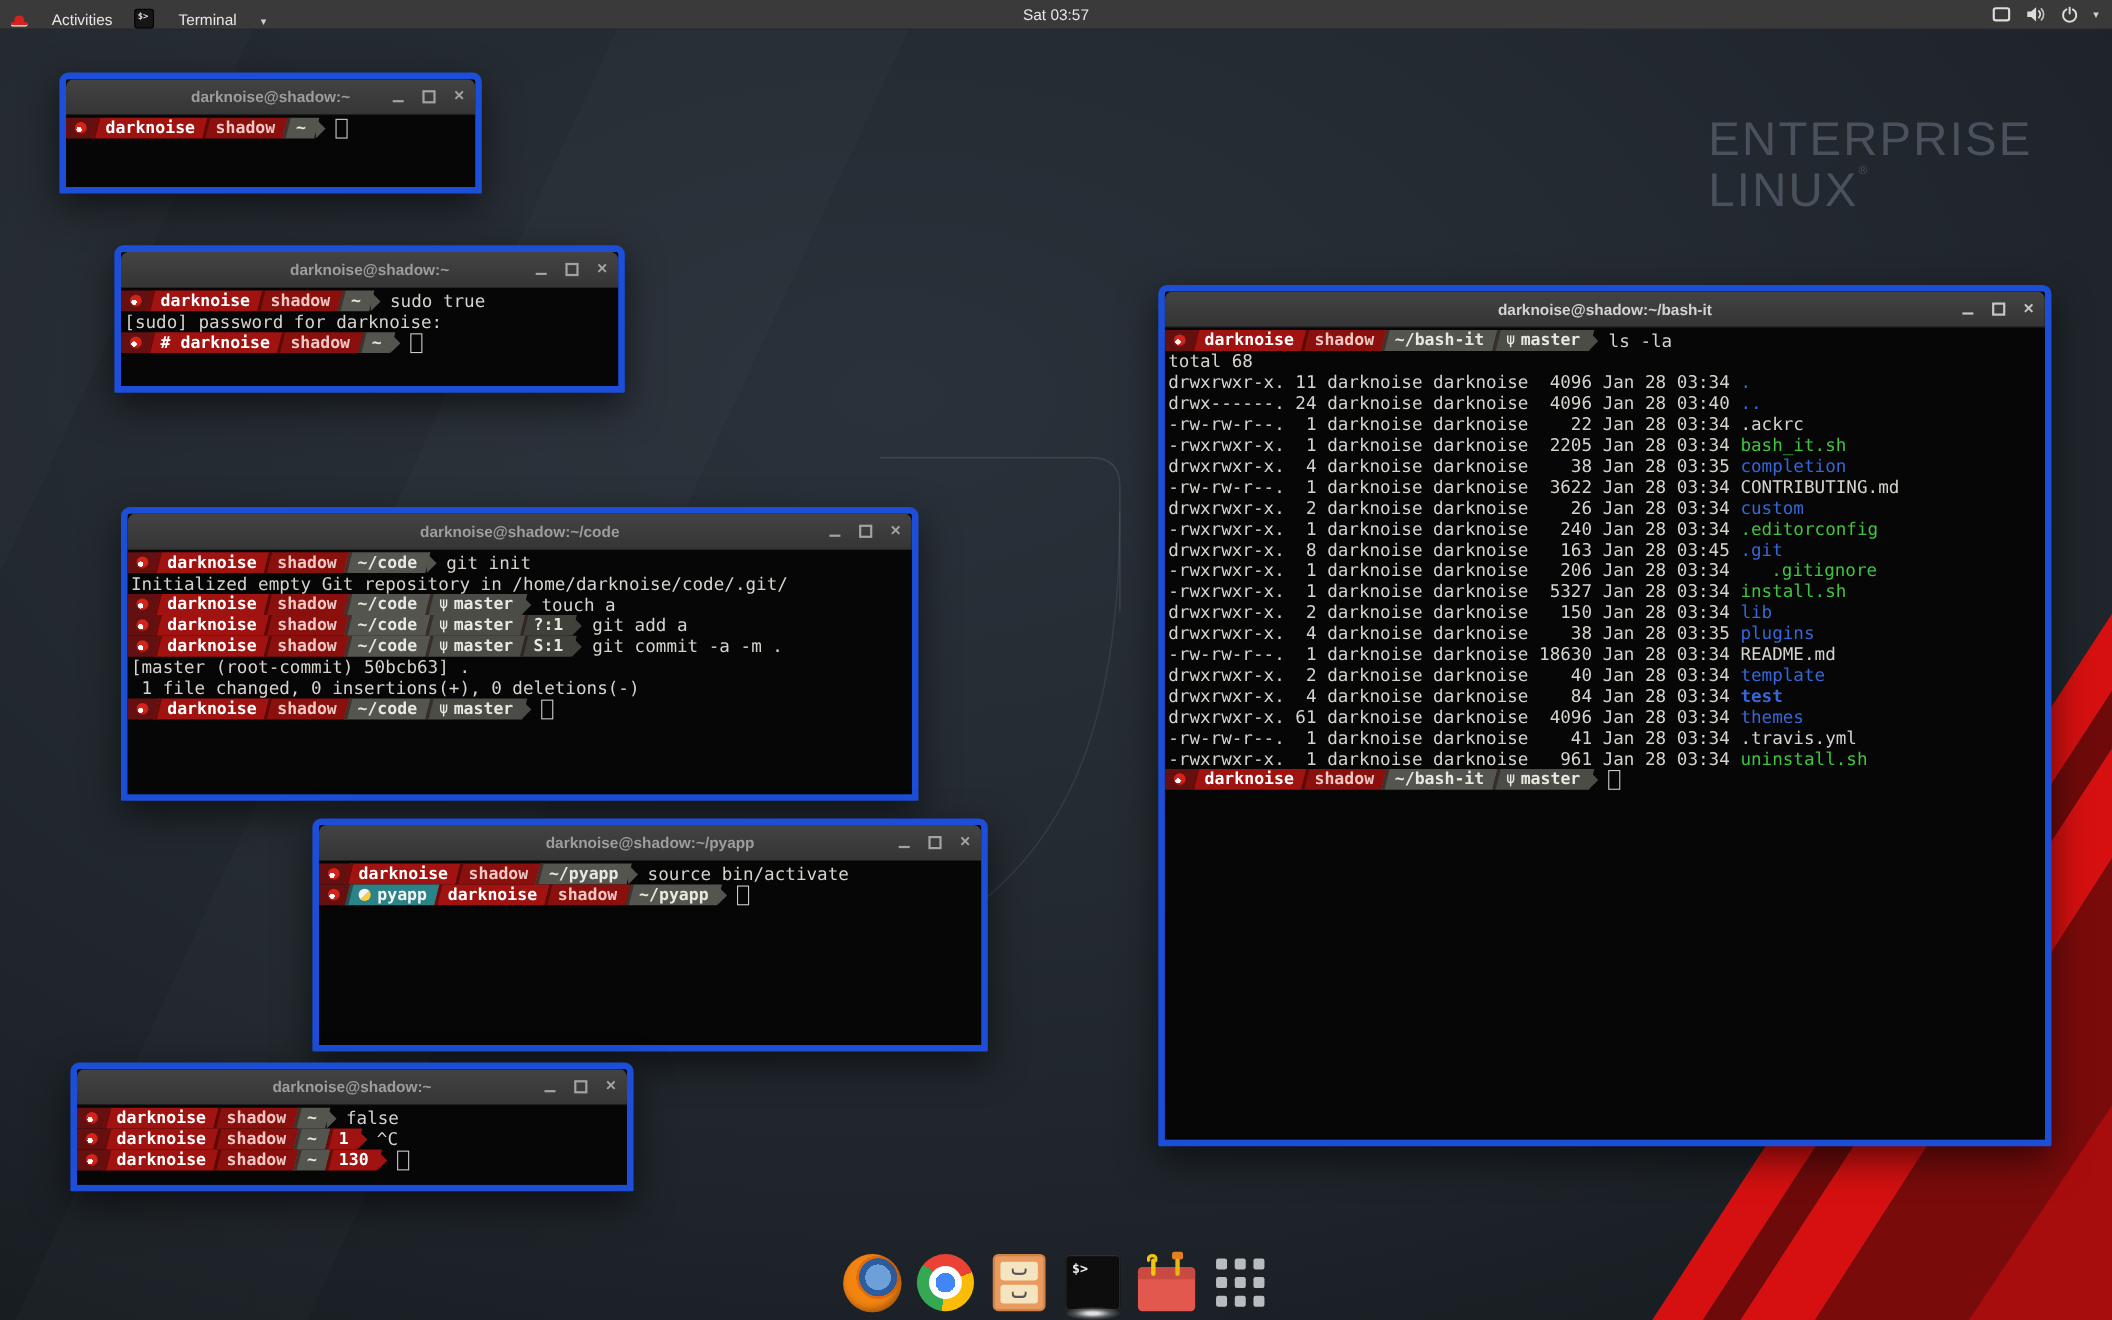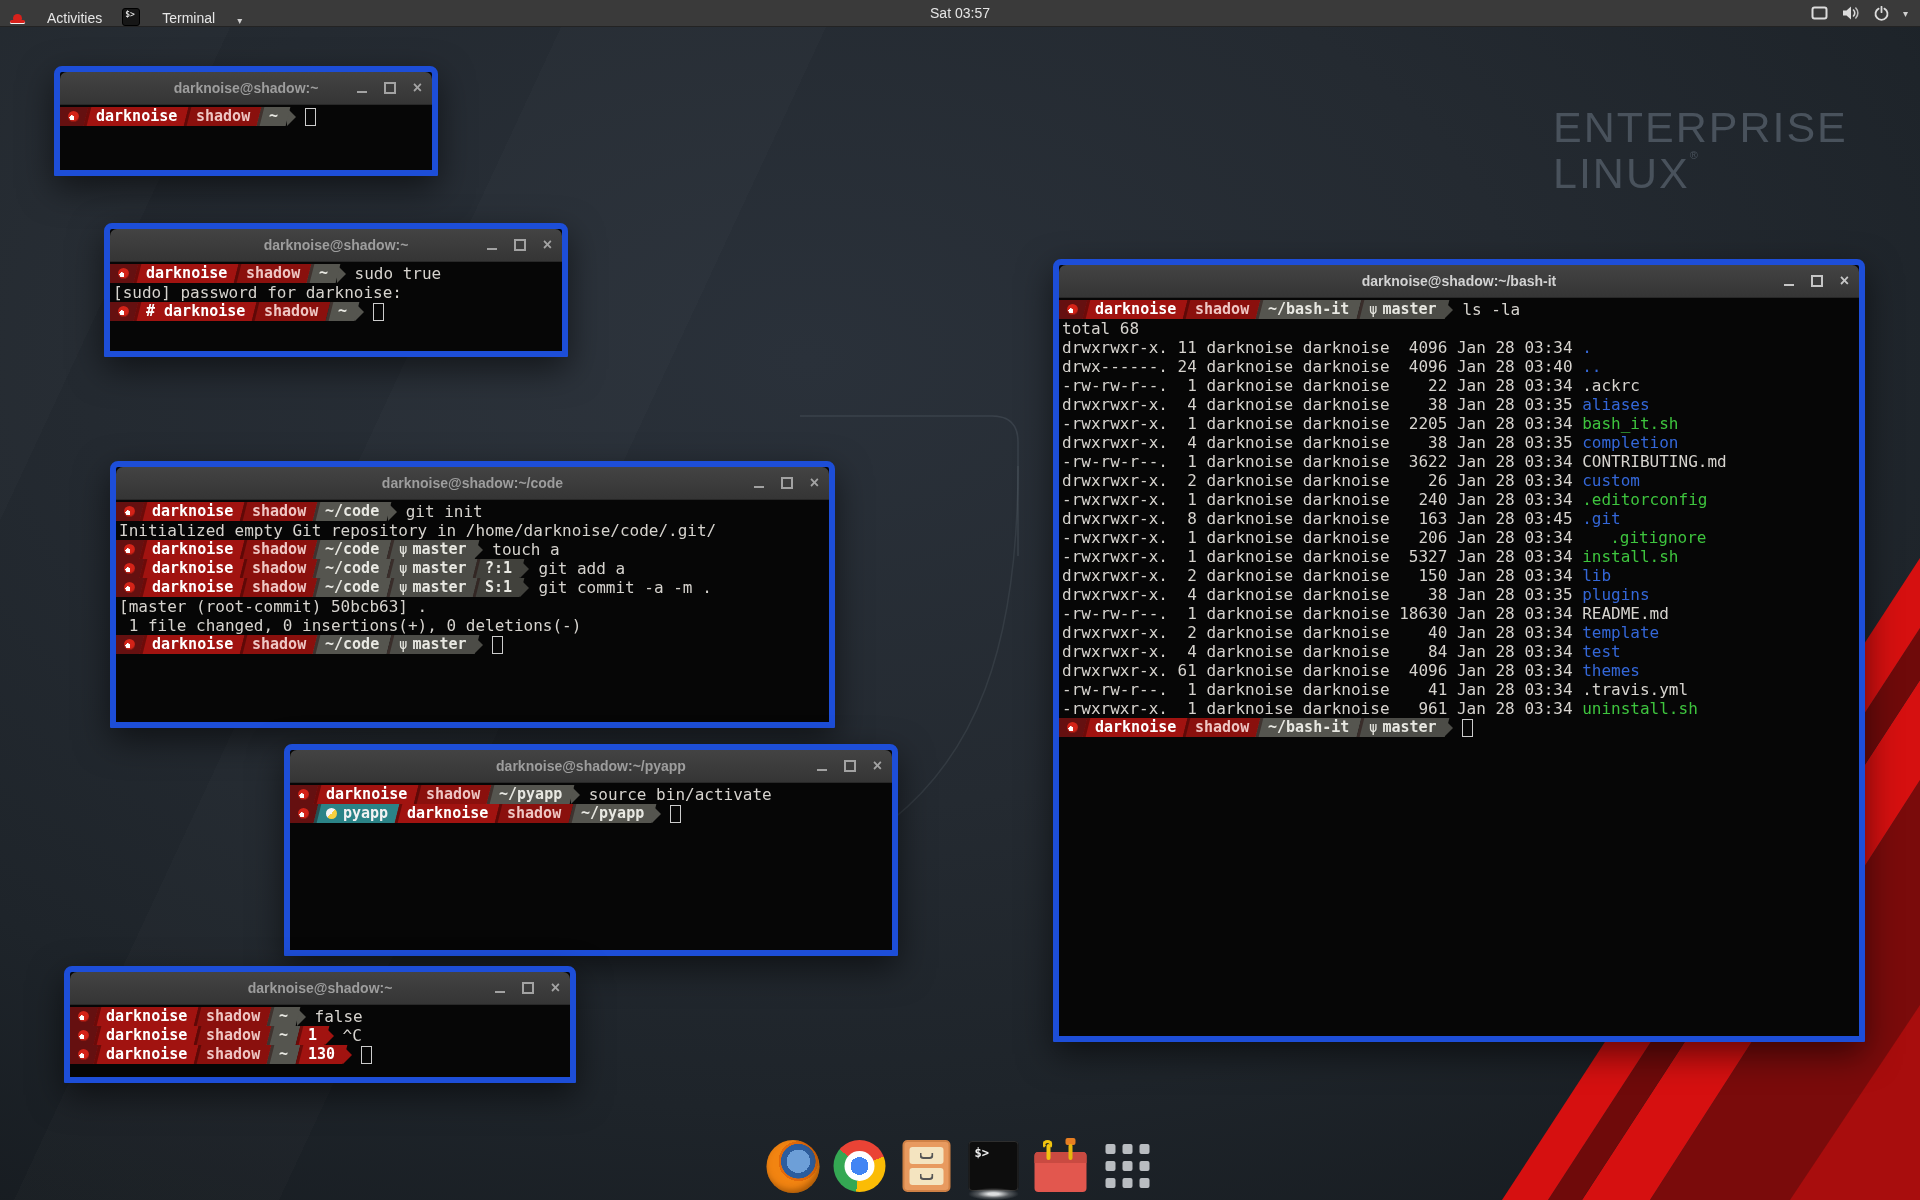--- a/index.html
+++ b/index.html
@@ -226,34 +226,33 @@
           <span class="ctl-max"></span>
           <span class="ctl-close">×</span>
         </div>
       </div>
       <div class="term" style="background: rgb(6, 6, 6); color: rgb(214, 211, 206);">
         <div class="line prompt"><span class="seg seg-hat" style="background: rgb(101, 16, 16);"><span class="t" style="color: rgb(255, 255, 255);"><span class="hat-i"></span></span></span><span class="seg seg-user" style="background: rgb(161, 19, 16);"><span class="t" style="color: rgb(255, 255, 255);">darknoise</span></span><span class="seg seg-host" style="background: rgb(138, 16, 13);"><span class="t" style="color: rgb(239, 199, 196);">shadow</span></span><span class="seg seg-path" style="background: rgb(85, 85, 79);"><span class="t" style="color: rgb(232, 232, 226);">~/bash-it</span></span><span class="seg seg-git" style="background: rgb(76, 76, 71);"><span class="t" style="color: rgb(232, 232, 226);"><span class="br-i">ψ</span>master</span></span><span class="arrow" style="border-left-color: rgb(76, 76, 71);"></span><span class="cmd">ls -la</span></div>
         <div class="line out">total 68</div>
         <div class="line out"><span>drwxrwxr-x. 11 darknoise darknoise  4096 Jan 28 03:34 </span><span class="ls-name" style="color: rgb(52, 103, 216);">.</span></div>
         <div class="line out"><span>drwx------. 24 darknoise darknoise  4096 Jan 28 03:40 </span><span class="ls-name" style="color: rgb(52, 103, 216);">..</span></div>
         <div class="line out"><span>-rw-rw-r--.  1 darknoise darknoise    22 Jan 28 03:34 </span><span class="ls-name" style="color: rgb(214, 211, 206);">.ackrc</span></div>
-        <div class="line out"><span>drwxrwxr-x.  4 darknoise darknoise    38 Jan 28 03:35 </span><span class="ls-name" style="color: rgb(52, 103, 216);">aliases</span></div>
         <div class="line out"><span>-rwxrwxr-x.  1 darknoise darknoise  2205 Jan 28 03:34 </span><span class="ls-name" style="color: rgb(62, 196, 62);">bash_it.sh</span></div>
         <div class="line out"><span>drwxrwxr-x.  4 darknoise darknoise    38 Jan 28 03:35 </span><span class="ls-name" style="color: rgb(52, 103, 216);">completion</span></div>
         <div class="line out"><span>-rw-rw-r--.  1 darknoise darknoise  3622 Jan 28 03:34 </span><span class="ls-name" style="color: rgb(214, 211, 206);">CONTRIBUTING.md</span></div>
         <div class="line out"><span>drwxrwxr-x.  2 darknoise darknoise    26 Jan 28 03:34 </span><span class="ls-name" style="color: rgb(52, 103, 216);">custom</span></div>
         <div class="line out"><span>-rwxrwxr-x.  1 darknoise darknoise   240 Jan 28 03:34 </span><span class="ls-name" style="color: rgb(62, 196, 62);">.editorconfig</span></div>
         <div class="line out"><span>drwxrwxr-x.  8 darknoise darknoise   163 Jan 28 03:45 </span><span class="ls-name" style="color: rgb(52, 103, 216);">.git</span></div>
         <div class="line out"><span>-rwxrwxr-x.  1 darknoise darknoise   206 Jan 28 03:34 </span><span class="ls-name" style="color: rgb(62, 196, 62); margin-left: 28px;">.gitignore</span></div>
         <div class="line out"><span>-rwxrwxr-x.  1 darknoise darknoise  5327 Jan 28 03:34 </span><span class="ls-name" style="color: rgb(62, 196, 62);">install.sh</span></div>
         <div class="line out"><span>drwxrwxr-x.  2 darknoise darknoise   150 Jan 28 03:34 </span><span class="ls-name" style="color: rgb(52, 103, 216);">lib</span></div>
         <div class="line out"><span>drwxrwxr-x.  4 darknoise darknoise    38 Jan 28 03:35 </span><span class="ls-name" style="color: rgb(52, 103, 216);">plugins</span></div>
         <div class="line out"><span>-rw-rw-r--.  1 darknoise darknoise 18630 Jan 28 03:34 </span><span class="ls-name" style="color: rgb(214, 211, 206);">README.md</span></div>
         <div class="line out"><span>drwxrwxr-x.  2 darknoise darknoise    40 Jan 28 03:34 </span><span class="ls-name" style="color: rgb(52, 103, 216);">template</span></div>
-        <div class="line out"><span>drwxrwxr-x.  4 darknoise darknoise    84 Jan 28 03:34 </span><span class="ls-name" style="color: rgb(52, 103, 216);">test</span></div>
+        <div class="line out"><span>drwxrwxr-x.  4 darknoise darknoise    84 Jan 28 03:34 </span><span class="ls-name" style="color: rgb(52, 103, 216); font-weight: bold;">test</span></div>
         <div class="line out"><span>drwxrwxr-x. 61 darknoise darknoise  4096 Jan 28 03:34 </span><span class="ls-name" style="color: rgb(52, 103, 216);">themes</span></div>
         <div class="line out"><span>-rw-rw-r--.  1 darknoise darknoise    41 Jan 28 03:34 </span><span class="ls-name" style="color: rgb(214, 211, 206);">.travis.yml</span></div>
         <div class="line out"><span>-rwxrwxr-x.  1 darknoise darknoise   961 Jan 28 03:34 </span><span class="ls-name" style="color: rgb(62, 196, 62);">uninstall.sh</span></div>
         <div class="line prompt"><span class="seg seg-hat" style="background: rgb(101, 16, 16);"><span class="t" style="color: rgb(255, 255, 255);"><span class="hat-i"></span></span></span><span class="seg seg-user" style="background: rgb(161, 19, 16);"><span class="t" style="color: rgb(255, 255, 255);">darknoise</span></span><span class="seg seg-host" style="background: rgb(138, 16, 13);"><span class="t" style="color: rgb(239, 199, 196);">shadow</span></span><span class="seg seg-path" style="background: rgb(85, 85, 79);"><span class="t" style="color: rgb(232, 232, 226);">~/bash-it</span></span><span class="seg seg-git" style="background: rgb(76, 76, 71);"><span class="t" style="color: rgb(232, 232, 226);"><span class="br-i">ψ</span>master</span></span><span class="arrow" style="border-left-color: rgb(76, 76, 71);"></span><span class="cursor"></span></div>
       </div>
     </div>
   </div>
 
 <div class="dock" id="dock-root">
     <div class="dock-item">

